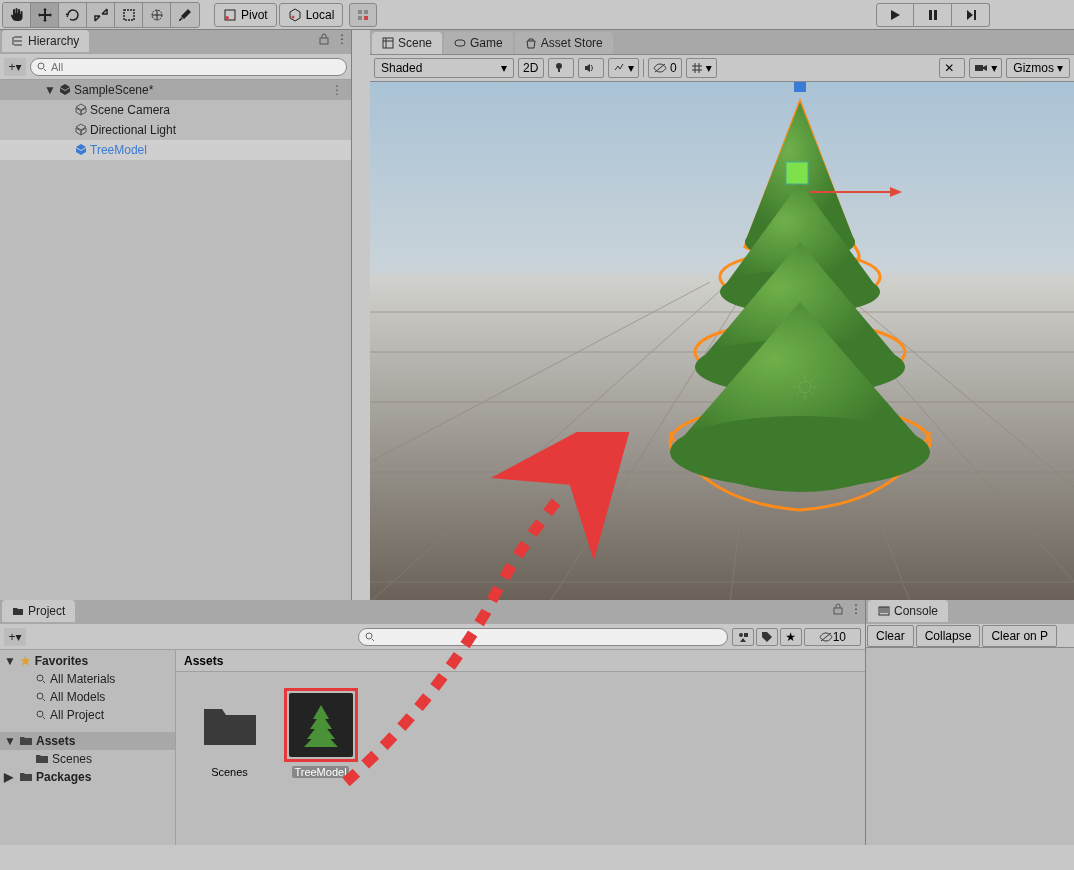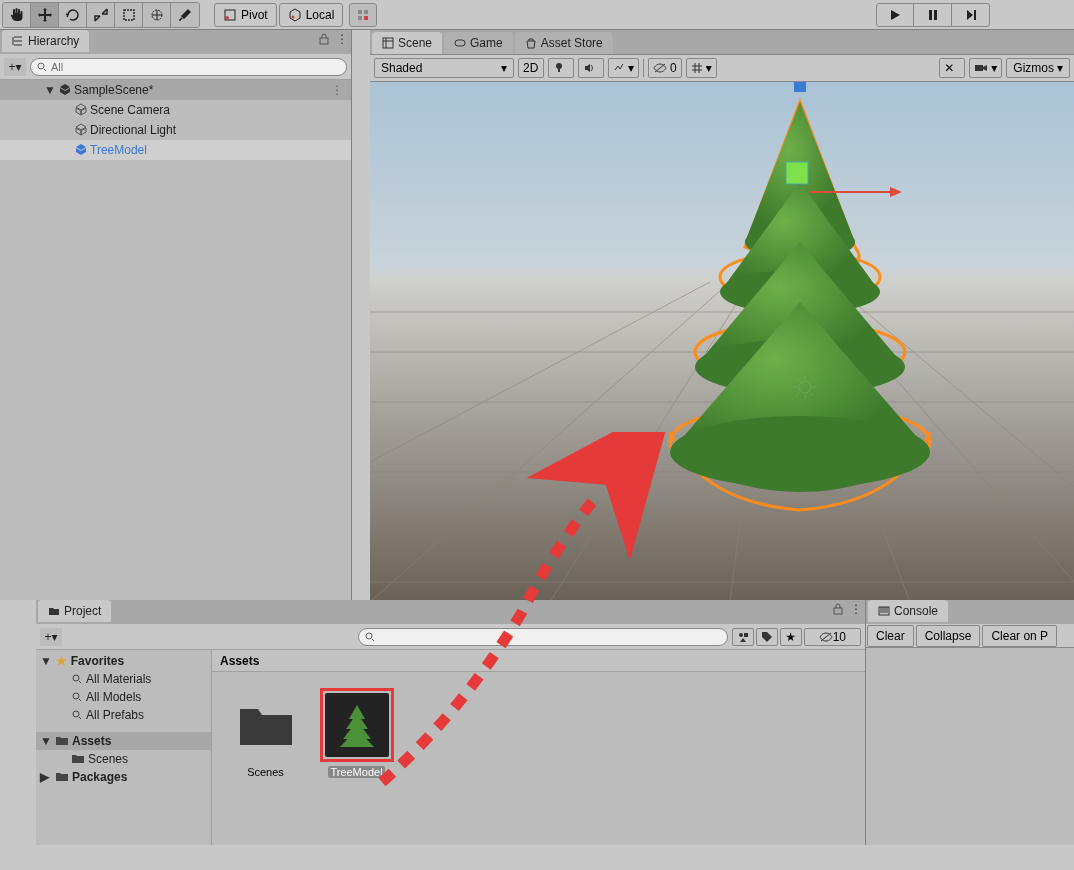--- a/index.html
+++ b/index.html
@@ -40,21 +40,21 @@
 
 
 .scene-panel { flex:1; display:flex; flex-direction:column;padding-left:18px; }
 .scene-tabs { height: 24px; background:#a8a8a8; display:flex; align-items:flex-end; }
 .scene-toolbar { height: 28px; background:#c8c8c8; display:flex; align-items:center; padding: 0 4px; gap:4px; border-bottom:1px solid #888; border-top:1px solid #888;}
 .shaded-dd { width: 140px; height: 20px; background:#c8c8c8; border:1px solid #888; border-radius:2px; padding:0 6px; display:flex; align-items:center; justify-content:space-between;}
 .mini-btn { height:20px; min-width:26px; background:#c8c8c8; border:1px solid #888; border-radius:2px; display:flex; align-items:center; justify-content:flex-start; padding:0 4px; gap:3px;}
 .scene-viewport { flex:1; position:relative; background: linear-gradient(to bottom, #aac3d6 0%, #c9d3d9 36%, #d0d0cc 38%, #6a6258 100%); overflow:hidden;}
 
 
-.bottom { height: 245px; display:flex;margin-left:36px; }
+.bottom { height: 245px; display:flex; }
 .project-panel { flex:1; display:flex; flex-direction:column; border-right:1px solid #808080; background:#bcbcbc;}
 .console-panel { width:208px; display:flex; flex-direction:column; background:#bcbcbc;}
 .project-body { flex:1; display:flex; }
 .project-sidebar { width:176px; background:#bcbcbc; border-right:1px solid #a0a0a0; padding:2px 0;}
 .fav-row { height:18px; display:flex; align-items:center; padding-left:4px; gap:4px; color:#222;}
 .fav-row.header { font-weight:bold;}
 .project-main { flex:1; display:flex; flex-direction:column;}
 .breadcrumb { height:22px; background:#c2c2c2; display:flex; align-items:center; padding:0 8px; font-weight:bold; border-bottom:1px solid #a0a0a0;}
 .asset-grid { flex:1; display:flex; padding:16px; gap:16px; align-items:flex-start;}
 .asset-item { width:75px; display:flex; flex-direction:column; align-items:center; gap:4px;}
@@ -442,21 +442,21 @@
               <path d="M7 7l2 2" stroke="#444"></path>
             </svg>
             <span>All Models</span>
           </div>
         <div class="fav-row">
             <span style="width:28px"></span>
             <svg width="10" height="10" viewBox="0 0 10 10">
               <circle cx="4" cy="4" r="3" fill="none" stroke="#444"></circle>
               <path d="M7 7l2 2" stroke="#444"></path>
             </svg>
-            <span>All Prefabs</span>
+            <span>All Project</span>
           </div>
         <div style="height:8px"></div>
         <div class="fav-row header" style="background:#a8a8a8;">
             <span class="tree-arrow">▼</span>
             <svg width="12" height="10" viewBox="0 0 12 10">
               <path d="M0 1h4l1 1h7v7H0z" fill="#444"></path>
             </svg>
             <span>Assets</span>
           </div>
         <div class="fav-row">

